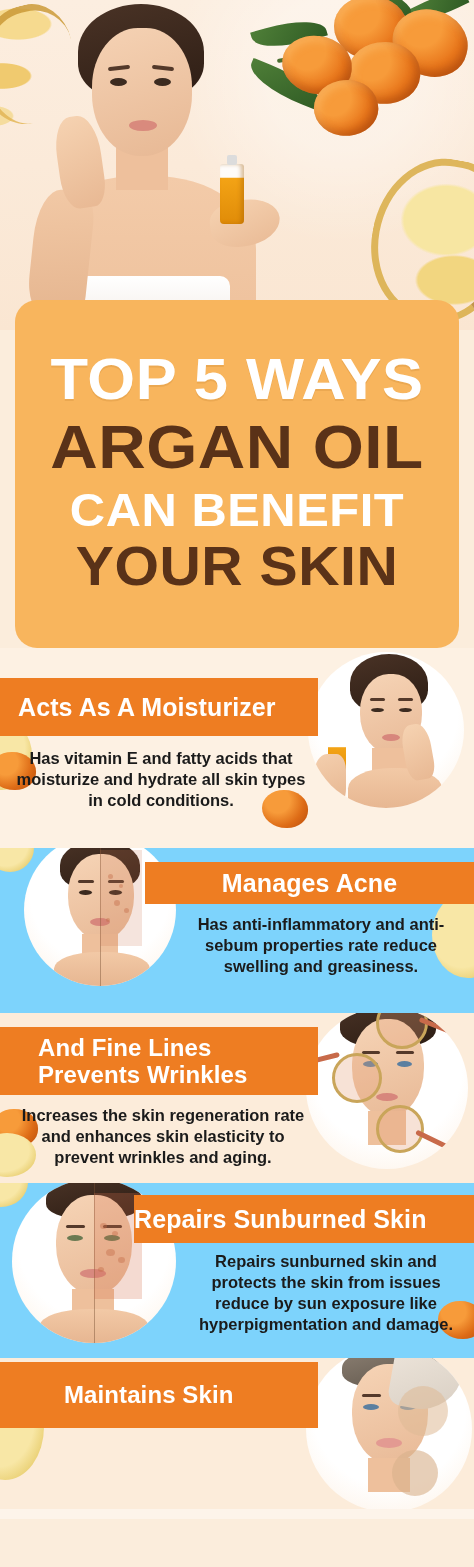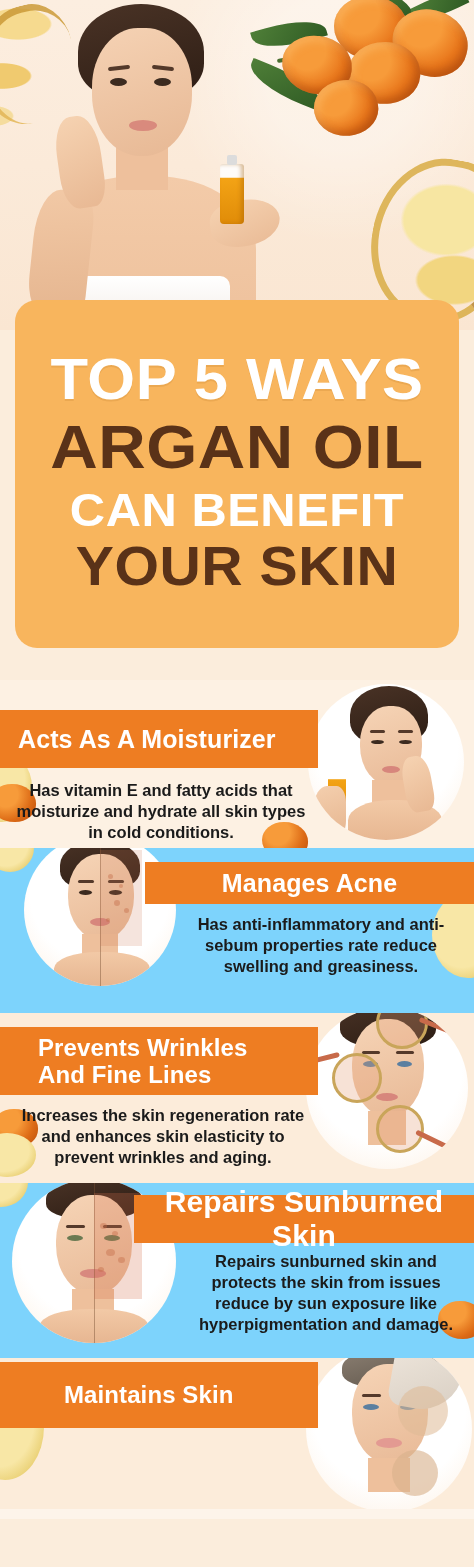--- a/index.html
+++ b/index.html
@@ -282,21 +282,21 @@
     </div>
   </div>
 
   <div class="title-card">
     <div class="t-line t1">TOP 5 WAYS</div>
     <div class="t-line t2">ARGAN OIL</div>
     <div class="t-line t3">CAN BENEFIT</div>
     <div class="t-line t4">YOUR SKIN</div>
   </div>
 
-  <div class="section band-b" style="top:680px; height:200px;">
+  <div class="section band-b" style="top:648px; height:200px;">
 
     <div class="deco-oil" style="left:-28px; top:72px;"></div>
     <div class="deco-nut" style="left:-10px; top:104px;"></div>
     <div class="deco-nut" style="left:262px; top:142px;"></div>
 
     <div class="circ" style="left:308px; top:4px; width:156px; height:156px;">
       <div class="p-hair" style="left:42px; top:2px;  width:78px; height:58px;"></div>
       <div class="p-face" style="left:52px; top:22px; width:62px; height:80px;"></div>
       <div class="p-brow" style="left:62px; top:46px; width:15px; height:3px;"></div>
       <div class="p-brow" style="left:90px; top:46px; width:15px; height:3px;"></div>
@@ -374,22 +374,22 @@
       <div class="magnif" style="left:70px; top:-10px; width:52px; height:52px;"></div>
       <div class="mag-h" style="left:112px; top:18px; width:44px; transform:rotate(22deg);"></div>
       <div class="magnif" style="left:26px; top:46px; width:50px; height:50px;"></div>
       <div class="mag-h" style="left:-8px; top:50px; width:42px; transform:rotate(-14deg);"></div>
       <div class="magnif" style="left:70px; top:98px; width:48px; height:48px;"></div>
       <div class="mag-h" style="left:108px; top:132px; width:44px; transform:rotate(26deg);"></div>
     </div>
 
     <div class="banner" style="left:0; top:14px; width:318px; height:68px;">
       <div class="banner-text" style="padding-left:38px; font-size:24px;">
+        <div>And Fine Lines</div>
         <div>Prevents Wrinkles</div>
-        <div>And Fine Lines</div>
       </div>
     </div>
 
     <div class="body-text" style="left:18px; top:92px; width:290px;">Increases the skin regeneration rate and enhances skin elasticity to prevent wrinkles and aging.</div>
   </div>
 
   <div class="section band-a" style="top:1183px; height:175px;">
 
     <div class="deco-nut" style="right:-10px; top:118px;"></div>
     <div class="deco-oil" style="left:-26px; top:-26px; width:54px; height:50px;"></div>
@@ -409,21 +409,21 @@
       <div style="position:absolute; left:82px; top:14px; width:48px; height:106px;
                   background:rgba(212,112,78,.26);"></div>
       <div class="blotch" style="left:88px; top:44px; width:7px; height:6px;"></div>
       <div class="blotch" style="left:100px;top:52px; width:6px; height:5px;"></div>
       <div class="blotch" style="left:94px; top:70px; width:9px; height:7px;"></div>
       <div class="blotch" style="left:106px;top:78px; width:7px; height:6px;"></div>
       <div class="blotch" style="left:86px; top:88px; width:6px; height:5px;"></div>
     </div>
 
     <div class="banner" style="left:134px; top:12px; width:340px; height:48px;">
-      <div class="banner-text" style="text-align:center; font-size:30px;">Repairs Sunburned Skin</div>
+      <div class="banner-text" style="text-align:left; font-size:25px;">Repairs Sunburned Skin</div>
     </div>
 
     <div class="body-text" style="left:186px; top:68px; width:280px;">Repairs sunburned skin and protects the skin from issues reduce by sun exposure like hyperpigmentation and damage.</div>
   </div>
 
   <div class="section band-c" style="top:1358px; height:151px;">
 
     <div class="deco-oil" style="left:-34px; top:16px; width:78px; height:106px;"></div>
 
     <div class="circ" style="left:306px; top:-12px; width:166px; height:166px;">

